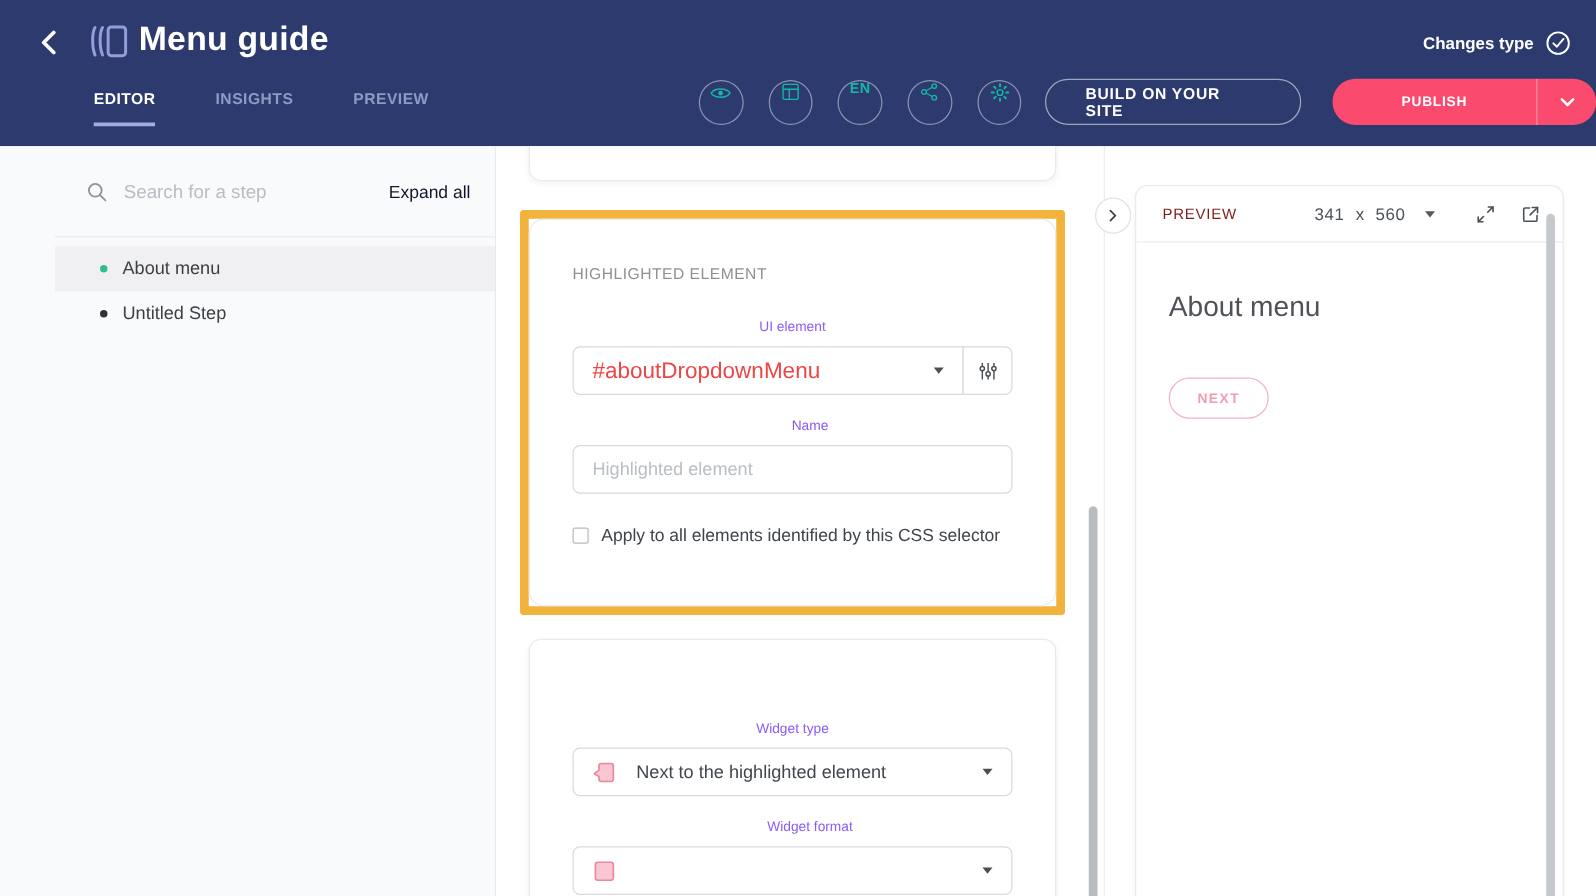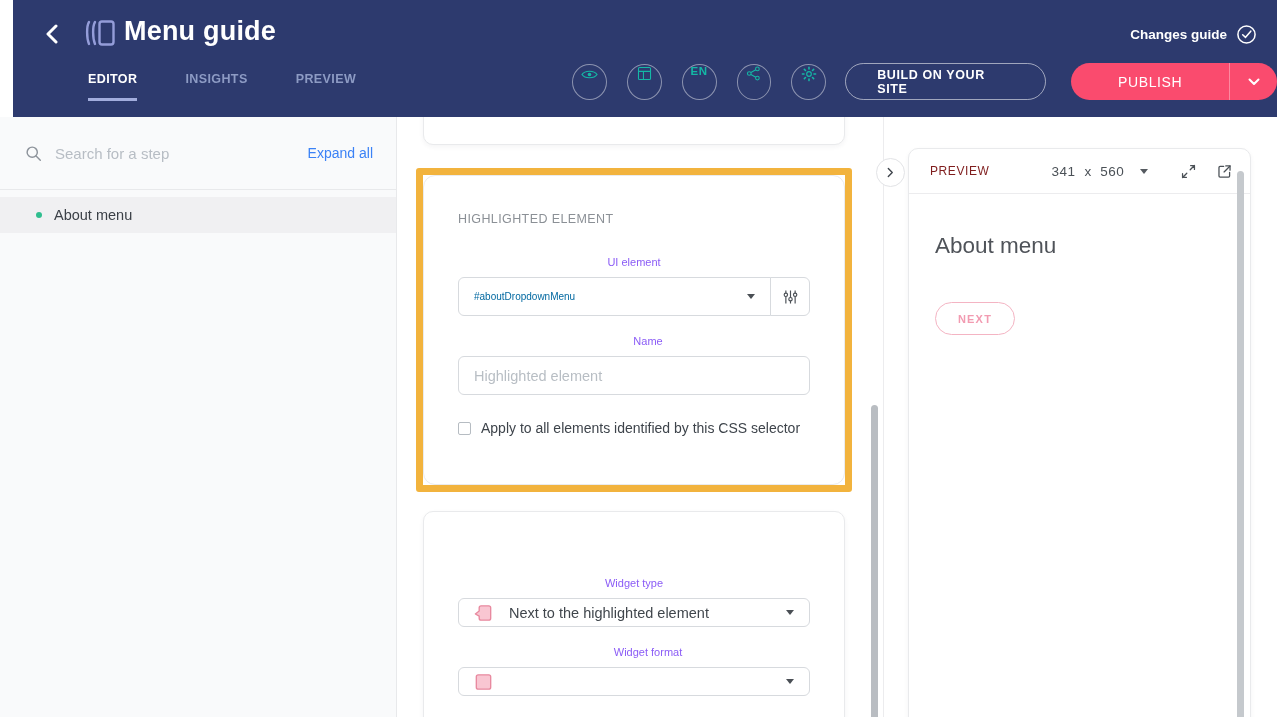--- a/index.html
+++ b/index.html
@@ -2,70 +2,70 @@
 <html><head>
 <meta charset="utf-8">
 <style>
   * { margin:0; padding:0; box-sizing:border-box; }
   html,body { background:#e9e9e9; }
   .screen {
     position:relative; width:1277px; height:717px; overflow:hidden;
     background:#ffffff; font-family:"Liberation Sans", sans-serif;
   }
   
-  .header { position:absolute; top:0; left:13px; right:0; height:117px; background:#2d3a6e; }
+  .header { position:absolute; top:0; left:0; right:0; height:117px; background:#2d3a6e; }
   .back-btn { position:absolute; left:26px; top:21px; width:24px; height:26px; display:flex; align-items:center; justify-content:center; cursor:pointer; color:#fff; }
   .logo-icon { position:absolute; left:69px; top:18px; color:#949dd9; }
   .app-title { position:absolute; left:111px; top:16px; font-size:27px; font-weight:bold; color:#ffffff; letter-spacing:0.2px; }
   .changes-saved { position:absolute; right:20px; top:24px; display:flex; align-items:center; gap:9px; color:#ffffff; }
   .changes-saved .txt { font-size:13.5px; font-weight:bold; }
   .tabs { position:absolute; left:75px; top:72px; display:flex; gap:48px; }
   .tab { font-size:12.5px; font-weight:bold; letter-spacing:0.4px; color:#8d9bc4; padding-bottom:12px; cursor:pointer; }
   .tab.active { color:#ffffff; border-bottom:3px solid #a2addd; }
   .hdr-right { position:absolute; top:63px; left:559px; display:flex; align-items:center; gap:20px; }
   .circ { width:36px; height:36px; border-radius:50%; border:1px solid rgba(255,255,255,0.45);
           display:flex; align-items:flex-start; justify-content:center; color:#14b8a6; cursor:pointer; }
   .circ .en { font-size:11.5px; font-weight:bold; letter-spacing:0.5px; }
   .build-btn { height:37px; padding:0 31px; border-radius:19px; border:1px solid rgba(255,255,255,0.55);
           display:flex; align-items:center; color:#ffffff; font-size:12.5px; font-weight:bold; letter-spacing:0.6px; cursor:pointer; margin-left:-1px; }
   .publish-btn { display:flex; align-items:stretch; height:37px; width:213px; border-radius:19px; background:#fa4b6e; margin-left:5px; cursor:pointer; overflow:hidden; }
-  .publish-label { flex:1; display:flex; align-items:center; justify-content:center; color:#fff; font-size:14px; font-weight:normal; letter-spacing:0.6px; }
+  .publish-label { flex:1; display:flex; align-items:center; justify-content:center; color:#fff; font-size:11px; font-weight:bold; letter-spacing:0.6px; }
   .publish-caret { width:48px; display:flex; align-items:center; justify-content:center; border-left:1px solid rgba(255,255,255,0.35); color:#fff; }
   
-  .sidebar { position:absolute; top:117px; left:0; width:397px; bottom:0; background:#f9fafb; border-right:1px solid #e8e9eb; }
+  .sidebar { position:absolute; top:117px; left:0; width:397px; bottom:0; background:#f9fafb; border-right:1px solid #e8e9eb;padding-left:44px; }
   .search-row { height:73px; border-bottom:1px solid #e8e9eb; display:flex; align-items:center; padding:0 23px 0 25px; gap:13px; }
   .search-row input { flex:1; border:none; outline:none; background:transparent; font-size:15px; color:#3f444b; font-family:"Liberation Sans", sans-serif; }
   .search-row input::placeholder { color:#b7bdc4; }
-  .expand-all { font-size:14px; color:#3b82f6; cursor:pointer; white-space:nowrap; }
+  .expand-all { font-size:14px; color:#0f172a; cursor:pointer; white-space:nowrap; }
   .step-list { padding-top:7px; }
   .step-item { height:36px; display:flex; align-items:center; padding-left:36px; gap:12px; font-size:14.5px; color:#3b4047; cursor:pointer; }
   .step-item.selected { background:#f0f0f2; }
   .dot { width:6px; height:6px; border-radius:50%; background:#2e3338; flex:0 0 auto; }
   .dot.green { background:#2fbe8f; }
   
   .main { position:absolute; top:117px; left:397px; width:487px; bottom:0; background:#fff; border-right:1px solid #ececee; overflow:hidden; }
   .card { background:#fff; border:1px solid #e9eaec; border-radius:10px; box-shadow:0 2px 5px rgba(40,45,60,0.05); }
   .card-top { position:absolute; left:26px; top:-14px; width:422px; height:42px; }
   .hl-outline { position:absolute; left:19px; top:51px; width:436px; height:324px; border:7px solid #f2b33d; border-radius:3px; }
   .hl-card { width:100%; height:100%; background:#fff; border:1px solid #eaebed; border-radius:12px; padding:36px 34px 0 34px; }
   .sec-title { font-size:12.5px; letter-spacing:0.4px; color:#8b9096; }
   .fld-label { font-size:11px; color:#8b5cf6;text-align:center; }
   .mt30 { margin-top:30px; } .mt18 { margin-top:19px;margin-left:28px; } .mt9 { margin-top:9px; }
   .select-row { display:flex; margin-top:9px; }
   .select-box { flex:1; height:39px; border:1px solid #d7dade; border-radius:6px 0 0 6px; display:flex; align-items:center; padding:0 15px; cursor:pointer; background:#fff; }
-  .select-box .val { font-size:10px; color:#0369a1; flex:1; }
+  .select-box .val { font-size:18px; color:#ef4444; flex:1; }
   .caret { width:0; height:0; border-left:4.5px solid transparent; border-right:4.5px solid transparent; border-top:5.5px solid #4a4f55; }
   .tune-btn { width:40px; height:39px; margin-left:-1px; border:1px solid #d7dade; border-radius:0 6px 6px 0; display:flex; align-items:center; justify-content:center; color:#4a4f55; cursor:pointer; background:#fff; }
   .text-input { width:100%; height:39px; border:1px solid #d7dade; border-radius:6px; padding:0 15px; font-size:14.5px; color:#40464c; outline:none; font-family:"Liberation Sans", sans-serif; }
   .text-input::placeholder { color:#b8bec4; }
   .chk-row { display:flex; align-items:center; gap:10px; margin-top:25px; cursor:pointer; }
   .checkbox { width:13px; height:13px; border:1px solid #b6bcc2; border-radius:2px; background:#fff; flex:0 0 auto; }
   .chk-label { font-size:14px; color:#3e444b; }
   .card-step { position:absolute; left:26px; top:394px; width:422px; height:420px; padding:35px 34px 0 34px; }
-  .dd { height:29px; border:1px solid #d7dade; border-radius:6px; display:flex; align-items:center; padding:0 15px 0 13px; margin-top:9px; cursor:pointer; background:#fff; gap:14px; }
+  .dd { height:39px; border:1px solid #d7dade; border-radius:6px; display:flex; align-items:center; padding:0 15px 0 13px; margin-top:9px; cursor:pointer; background:#fff; gap:14px; }
   .dd .val { font-size:14.5px; color:#40464c; flex:1; }
   .main-scrollbar { position:absolute; right:5px; top:288px; width:7px; height:480px; border-radius:4px; background:#b9bdc2; }
   
   .right-area { position:absolute; top:117px; left:884px; right:0; bottom:0; background:#fff; }
   .collapse-btn { position:absolute; left:-8px; top:41px; width:29px; height:29px; border-radius:50%; background:#fff; border:1px solid #e2e3e6; display:flex; align-items:center; justify-content:center; color:#3e444b; cursor:pointer; z-index:5; }
   .preview-card { position:absolute; left:24px; top:31px; width:343px; height:700px; background:#fff; border:1px solid #e9eaec; border-radius:10px; box-shadow:0 2px 5px rgba(40,45,60,0.05); }
   .preview-header { height:45px; border-bottom:1px solid #ececee; display:flex; align-items:center; padding:0 17px 0 21px; }
   .preview-title { font-size:12px; letter-spacing:0.6px; color:#7f1d1d; }
   .dims { display:flex; align-items:center; gap:9px; margin-left:62px; cursor:pointer; }
   .dims .num, .dims .x { font-size:13.5px; color:#4b5157; }
@@ -96,21 +96,21 @@
     <span class="logo-icon">
       <svg width="36" height="30" viewBox="0 0 36 30">
         <path d="M7 4 C4.5 8 4.5 20 7 26" stroke="#949dd9" stroke-width="2.4" fill="none" stroke-linecap="round"></path>
         <path d="M13 4 C10.5 8 10.5 20 13 26" stroke="#949dd9" stroke-width="2.4" fill="none" stroke-linecap="round"></path>
         <rect x="17.5" y="3.5" width="14" height="23" rx="2.5" stroke="#949dd9" stroke-width="2.4" fill="none"></rect>
       </svg>
     </span>
     <div class="app-title">Menu guide</div>
 
     <div class="changes-saved">
-      <span class="txt">Changes guide</span>
+      <span class="txt">Changes type</span>
       <span>
         <svg width="21" height="21" viewBox="0 0 22 22">
             <circle cx="11" cy="11" r="9" stroke="#fff" stroke-width="1.6" fill="none"></circle>
             <path d="M7 11.2 L10 14 L15.5 7.5" stroke="#fff" stroke-width="1.6" fill="none" stroke-linecap="round" stroke-linejoin="round"></path>
           </svg>
       </span>
     </div>
 
     <div class="tabs">
       <div class="tab active">EDITOR</div>
@@ -187,20 +187,24 @@
             <path d="M13 13 L18 18" stroke="#8d939b" stroke-width="1.7" stroke-linecap="round"></path>
           </svg>
       </span>
       <input type="text" placeholder="Search for a step" style="">
       <span class="expand-all">Expand all</span>
     </div>
     <div class="step-list">
       <div class="step-item selected">
         <span class="dot green"></span>
         <span>About menu</span>
+      </div>
+      <div class="step-item">
+        <span class="dot"></span>
+        <span>Untitled Step</span>
       </div>
     </div>
   </div>
 
   <div class="main">
     <div class="card card-top"></div>
 
     <div class="hl-outline">
       <div class="hl-card">
         <div class="sec-title">HIGHLIGHTED ELEMENT</div>

